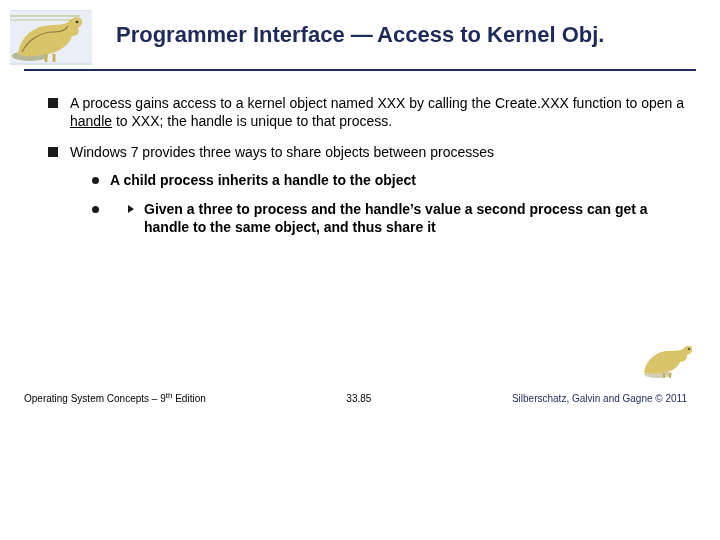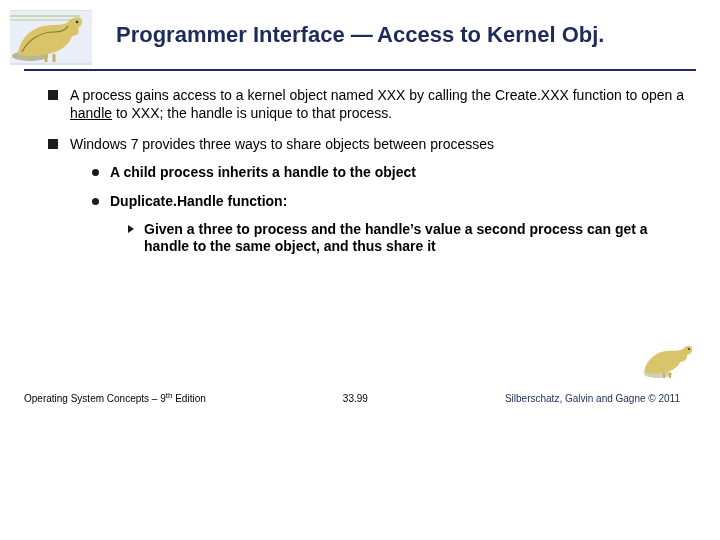--- a/index.html
+++ b/index.html
@@ -34,21 +34,21 @@
     color: #1d2a5a;
     padding: 12px 0 6px 24px;
     white-space: nowrap;
   }
   .hr {
     margin: 0 24px 0 24px;
     height: 2px;
     background: #1d2a5a;
   }
   .body {
-    padding: 16px 32px 0 48px;
+    padding: 24px 32px 0 48px;
     font-size: 14px;
     line-height: 1.25;
   }
   ul.lvl1 {
     list-style: none;
     margin: 0;
     padding: 0;
   }
   ul.lvl1 > li {
     position: relative;
@@ -103,21 +103,21 @@
     width: 0;
     height: 0;
     border-top: 4px solid transparent;
     border-bottom: 4px solid transparent;
     border-left: 6px solid #1b1b1b;
   }
   .underline { text-decoration: underline; }
   .footer {
     position: absolute;
     left: 0;
-    right: 16px;
+    right: 9px;
     bottom: 8px;
     display: flex;
     align-items: flex-end;
     justify-content: space-between;
     padding: 0 24px;
     font-size: 10px;
   }
   .footer-left { color: #000; }
   .footer-left sup { font-size: 8px; }
   .footer-center { color: #000; text-align: center; flex: 1; }
@@ -161,21 +161,20 @@
       <li>
         <span>A process gains access to a kernel object named XXX by calling the Create.XXX function to open a </span><span class="underline">handle</span><span> to XXX; the handle is unique to that process.</span>
       </li>
       <li>
         <span>Windows 7 provides three ways to share objects between processes</span>
         <ul class="lvl2">
           <li>
             <span>A child process inherits a handle to the object</span>
           </li>
           <li>
-            <span>Duplicate.Handle function:</span>
             <ul class="lvl3">
               <li>
                 <span>Given a three to process and the handle’s value a second process can get a handle to the same object, and thus share it</span>
               </li>
             </ul>
           </li>
         </ul>
       </li>
     </ul>
   </div>
@@ -186,17 +185,17 @@
       <path d="M4 32 C6 20 16 12 26 11 C34 10 40 12 44 8 C47 5 51 5 52 8 C53 12 50 14 47 15 C48 19 44 22 40 22 C38 28 30 32 22 33 C14 34 8 34 4 32 Z" fill="#d9c46a"></path>
       <circle cx="49" cy="9" r="1" fill="#333"></circle>
       <path d="M24 33 L24 38 M30 33 L30 38" stroke="#c7b25a" stroke-width="2.2"></path>
     </svg>
   </div>
 
   <div class="footer">
     <div class="footer-left">
       <span>Operating System Concepts – 9</span><sup>th</sup><span> Edition</span>
     </div>
-    <div class="footer-center">33.99</div>
+    <div class="footer-center">33.85</div>
     <div class="footer-right">Silberschatz, Galvin and Gagne © 2011</div>
   </div>
 
 </div>
 
 </body></html>

